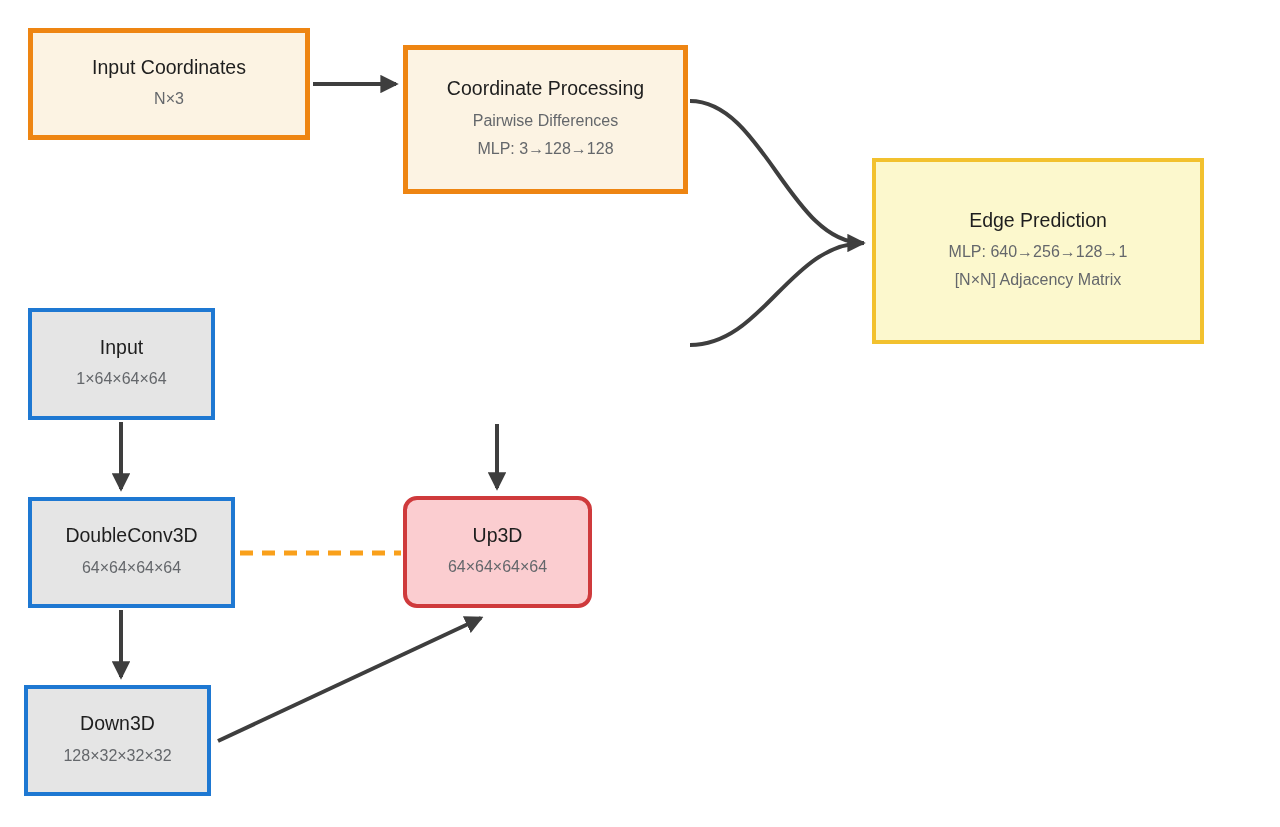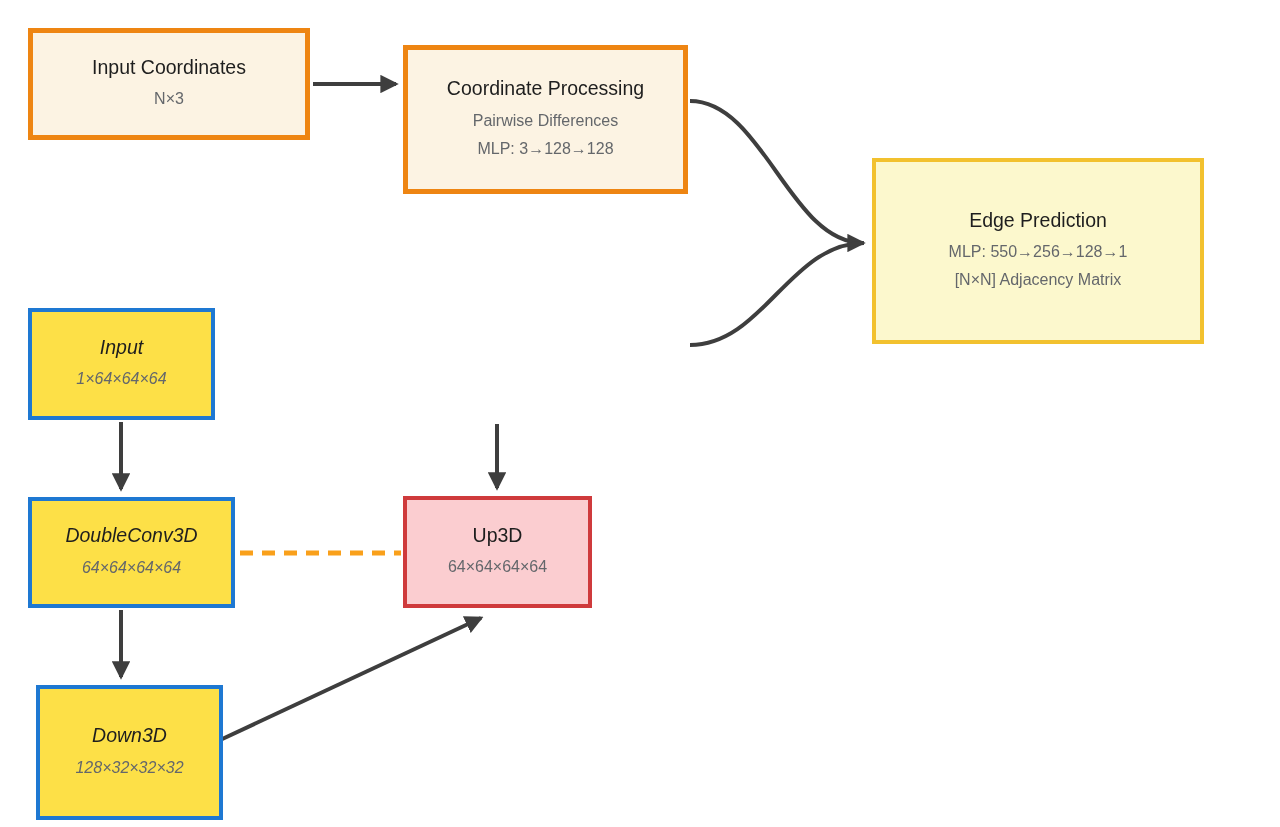--- a/index.html
+++ b/index.html
@@ -22,32 +22,32 @@
     text-align: center;
     background: #fff;
   }
   .node-title { font-size: 19.5px; line-height: 1.3; color: #1e1e1e; margin-bottom: 5px; }
   .node-sub   { font-size: 16px;   line-height: 1.76; color: #64676b; }
 
   
   .theme-orange { border: 5px solid #ee8512; background: #fcf3e3; }
   .theme-yellow { border: 4px solid #f2c12e; background: #fcf8cd; }
   .theme-purple { border: 5px solid #8023a3; background: #ddbce8; }
-  .theme-blue   { border: 4px solid #1e78d2; background: #fde047; font-style: italic; }
+  .theme-blue   { border: 4px solid #1e78d2; background: #e5e5e5; }
   .theme-red    { border: 4px solid #cf3a3c; background: #fbcdd0; }
 
   
   .n-input-coordinates    { left: 28px;  top: 28px;  width: 282px; height: 112px; }
   .n-coordinate-processing{ left: 403px; top: 28px;  width: 285px; height: 149px; margin-top: 17px; }
   .n-edge-prediction      { left: 872px; top: 158px; width: 332px; height: 186px; }
   .n-feature-processing   { left: 403px; top: 272px; width: 284px; height: 150px; }
   .n-input                { left: 28px;  top: 308px; width: 187px; height: 112px; }
   .n-double-conv3d        { left: 28px;  top: 497px; width: 207px; height: 111px; }
-  .n-down3d               { left: 36px;  top: 685px; width: 187px; height: 135px; }
-  .n-up3d                 { left: 403px; top: 496px; width: 189px; height: 112px; }
+  .n-down3d               { left: 24px;  top: 685px; width: 187px; height: 111px; }
+  .n-up3d                 { left: 403px; top: 496px; width: 189px; height: 112px; border-radius: 14px; }
 
   .edge-line { fill: none; stroke: #3e3e3e; stroke-width: 4; }
   .edge-dashed { fill: none; stroke: #f9a01b; stroke-width: 5; stroke-dasharray: 13 9; }
 </style>
 </head>
 <body>
 
 <div class="canvas">
 
   <svg class="edges" viewBox="0 0 1280 827" xmlns="http://www.w3.org/2000/svg">
@@ -80,21 +80,21 @@
   </div>
 
   <div class="node theme-orange n-coordinate-processing">
     <div class="node-title">Coordinate Processing</div>
     <div class="node-sub">Pairwise Differences</div>
     <div class="node-sub">MLP: 3→128→128</div>
   </div>
 
   <div class="node theme-yellow n-edge-prediction">
     <div class="node-title">Edge Prediction</div>
-    <div class="node-sub">MLP: 550→256→128→1</div>
+    <div class="node-sub">MLP: 640→256→128→1</div>
     <div class="node-sub">[N×N] Adjacency Matrix</div>
   </div>
 
 
   <div class="node theme-blue n-input">
     <div class="node-title">Input</div>
     <div class="node-sub">1×64×64×64</div>
   </div>
 
   <div class="node theme-blue n-double-conv3d">

